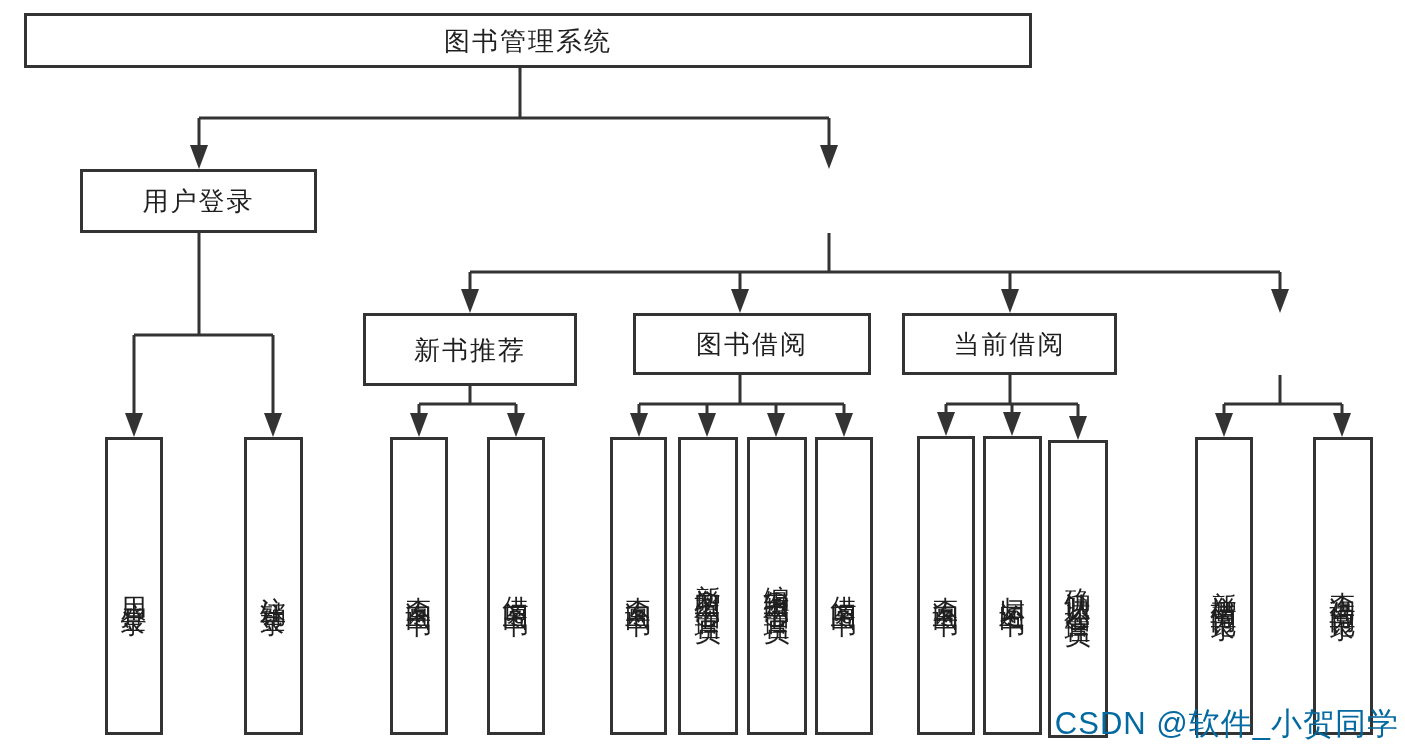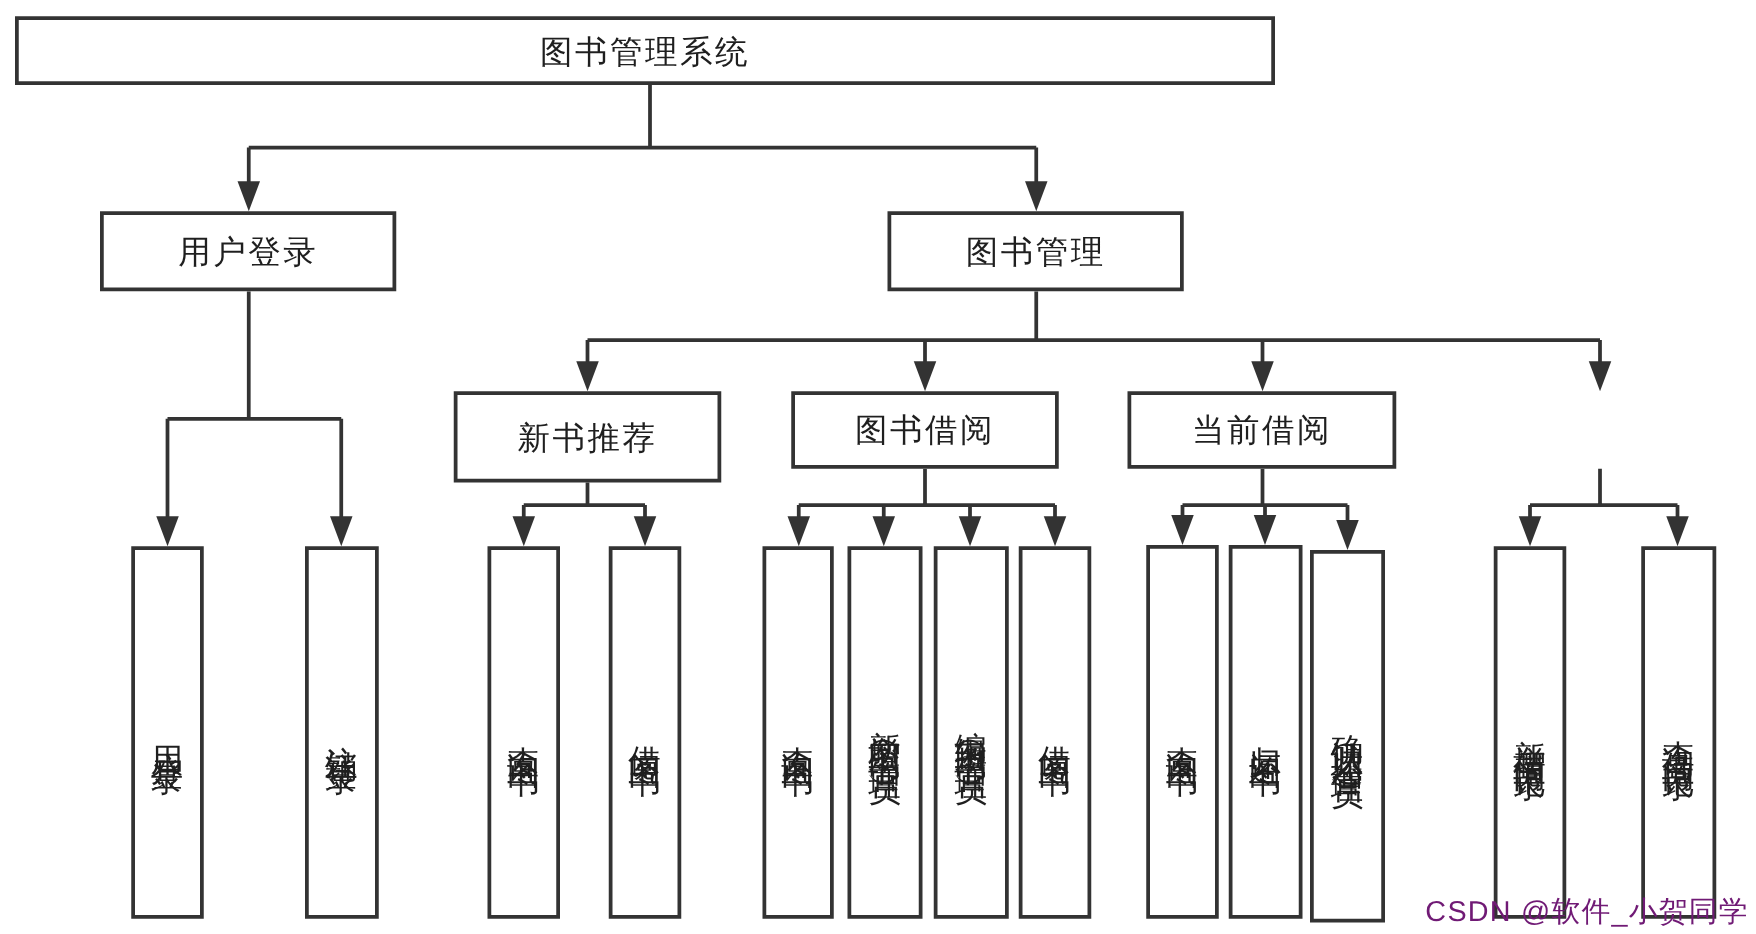--- a/index.html
+++ b/index.html
@@ -29,22 +29,22 @@
   .leaf .lbl{
     writing-mode:vertical-rl;
     text-orientation:mixed;
     font-size:26px;
     letter-spacing:5px;
     line-height:1;
   }
   #watermark{
     position:absolute;
     right:6px;bottom:2px;
-    font-size:23px;
-    color:#701a75;
+    font-size:31px;
+    color:#0369a1;
     letter-spacing:1px;
     z-index:5;
     white-space:nowrap;
   }
 </style>
 </head>
 <body>
 
 <div id="canvas">
 
@@ -74,35 +74,32 @@
       <polygon points="767,413 785,413 776,437"></polygon>
       <polygon points="835,413 853,413 844,437"></polygon>
       <polygon points="937,412 955,412 946,436"></polygon>
       <polygon points="1003,412 1021,412 1012,436"></polygon>
       <polygon points="1069,416 1087,416 1078,440"></polygon>
       <polygon points="1215,413 1233,413 1224,437"></polygon>
       <polygon points="1333,413 1351,413 1342,437"></polygon>
     </g>
   </svg>
 
-  <div class="node h-node" style="left:12px;top:13px;width:1008px;height:55px;">
+  <div class="node h-node" style="left:24px;top:13px;width:1008px;height:55px;">
     <span class="lbl">图书管理系统</span>
   </div>
 
   <div class="node h-node" style="left:80px;top:169px;width:237px;height:64px;">
     <span class="lbl">用户登录</span>
   </div>
-  <div class="node h-node" style="left:710px;top:169px;width:237px;height:64px;">
-    <span class="lbl">图书管理</span>
-  </div>
 
   <div class="node h-node" style="left:363px;top:313px;width:214px;height:73px;">
     <span class="lbl">新书推荐</span>
   </div>
-  <div class="node h-node" style="left:633px;top:313px;width:214px;height:62px;">
+  <div class="node h-node" style="left:633px;top:313px;width:238px;height:62px;">
     <span class="lbl">图书借阅</span>
   </div>
   <div class="node h-node" style="left:902px;top:313px;width:215px;height:62px;">
     <span class="lbl">当前借阅</span>
   </div>
 
   <div class="node leaf" style="left:105px;top:437px;width:58px;height:298px;">
     <span class="lbl">用户登录</span>
   </div>
   <div class="node leaf" style="left:244px;top:437px;width:59px;height:298px;">

